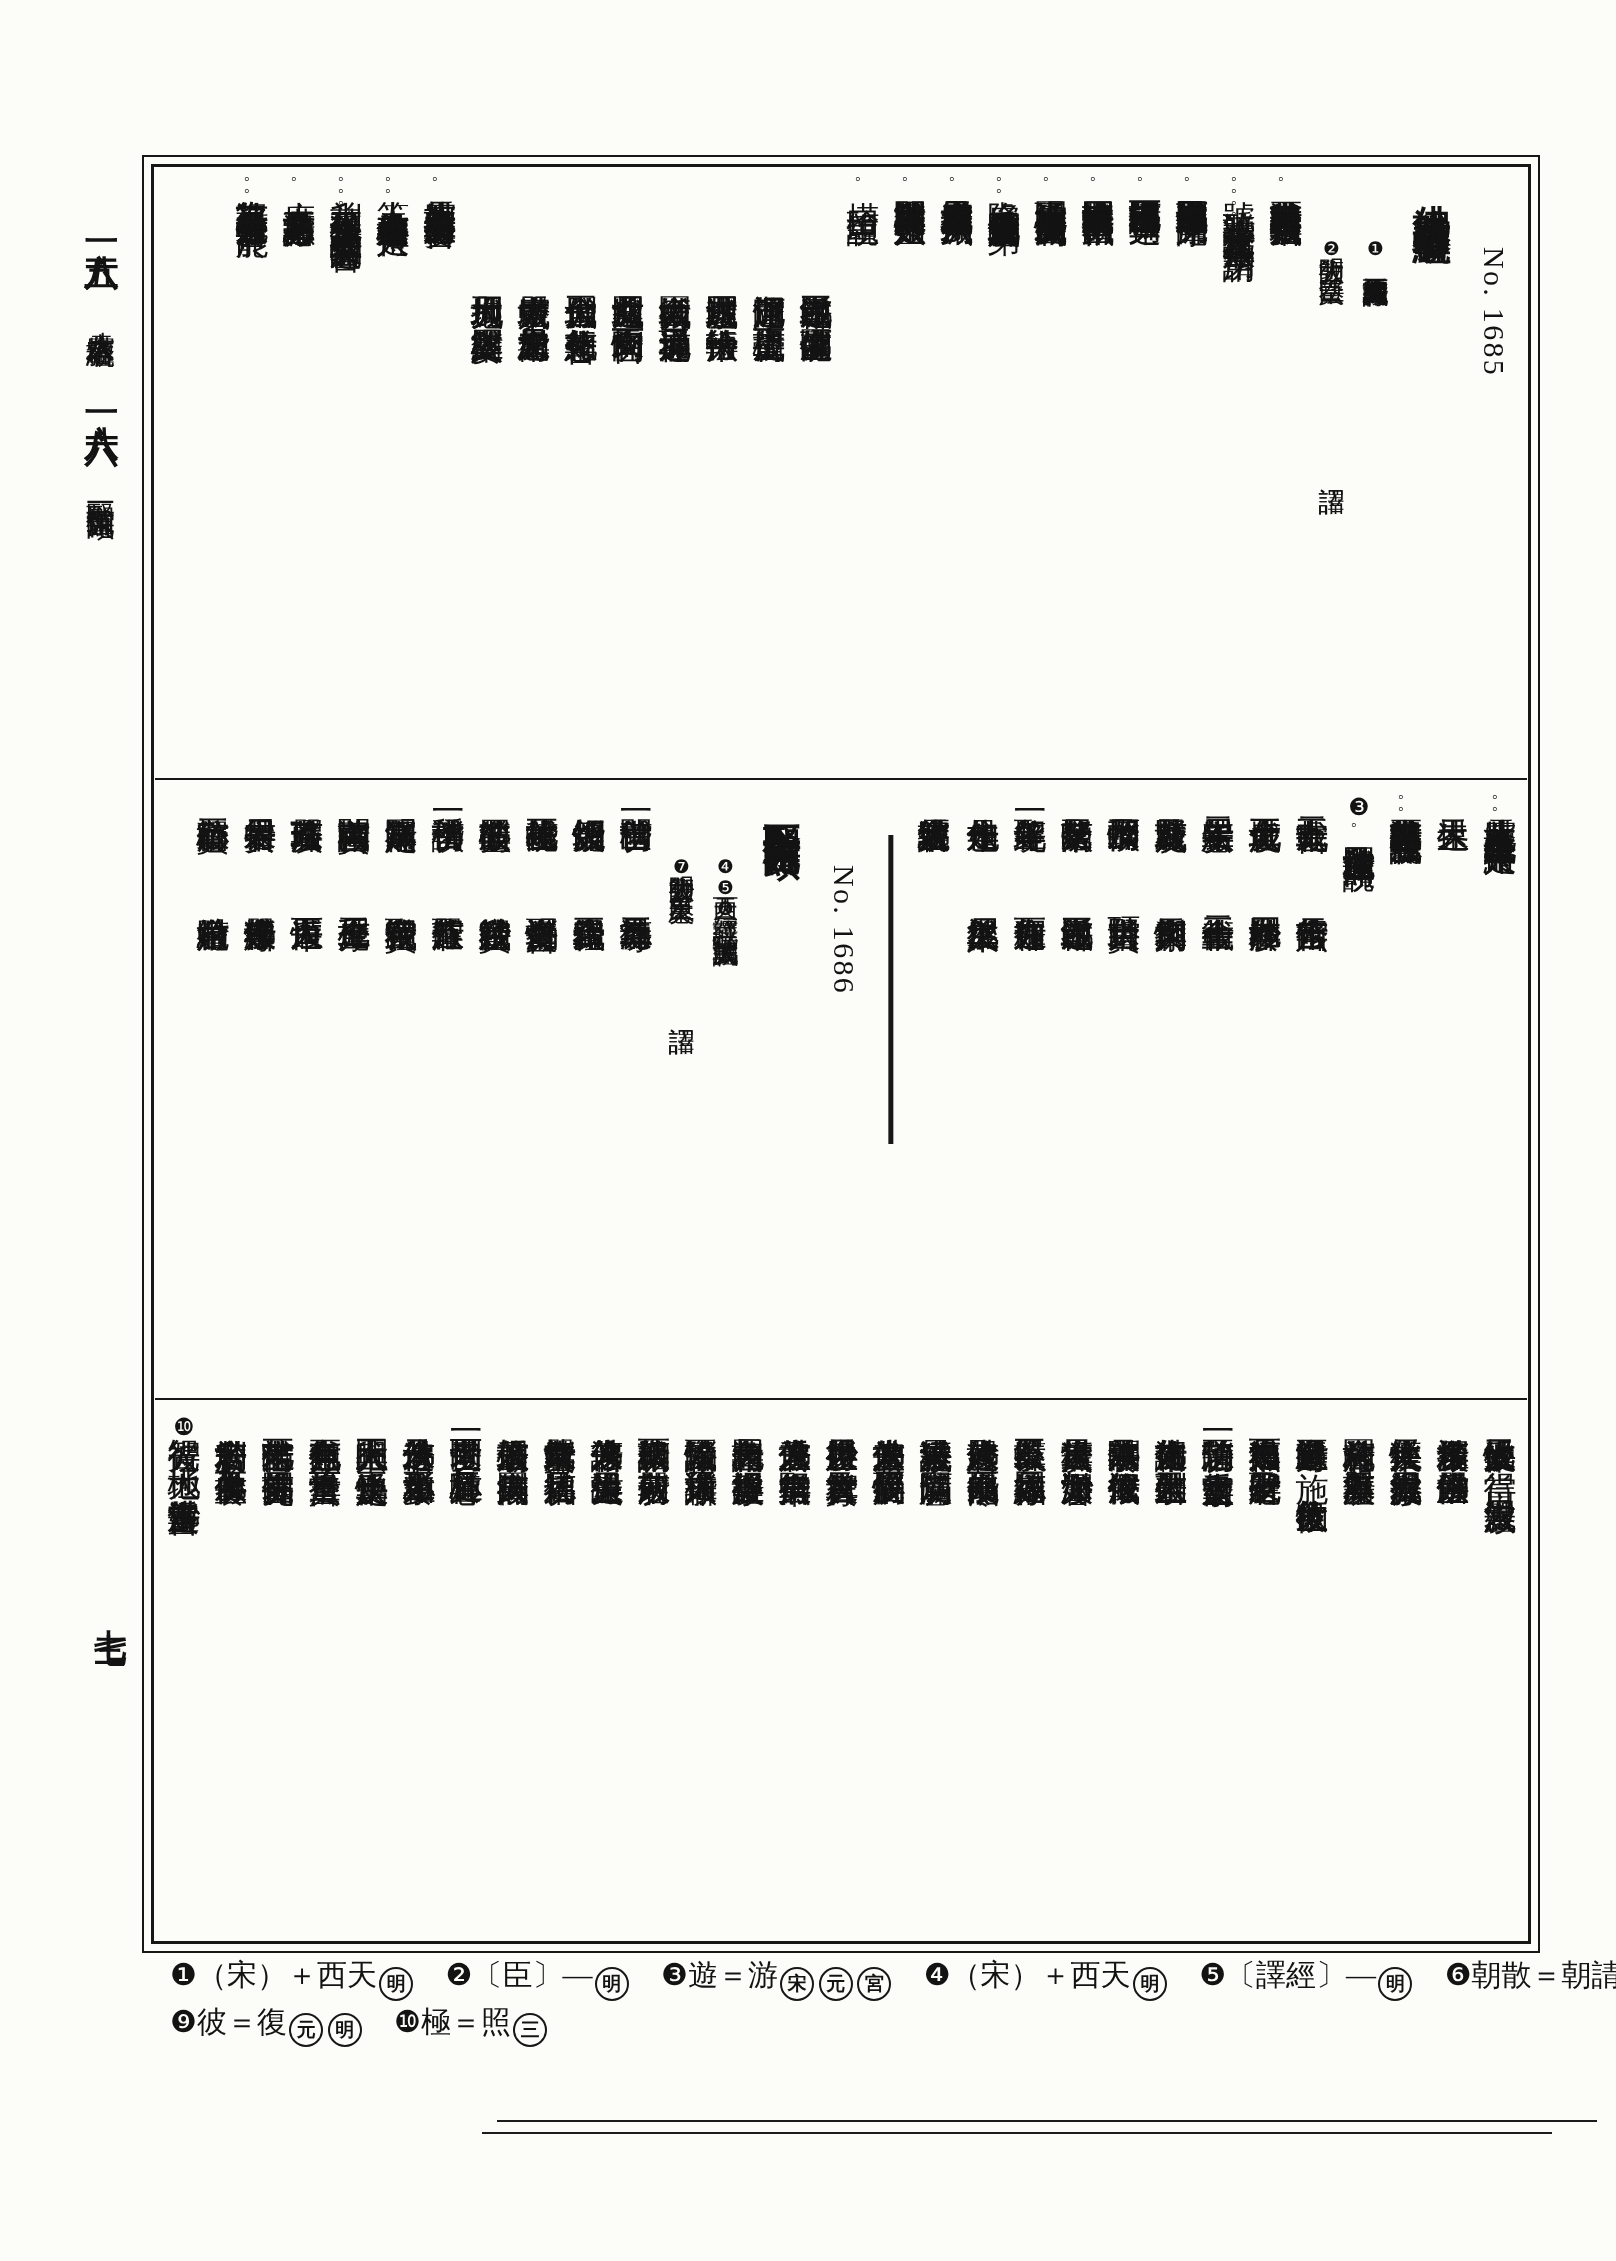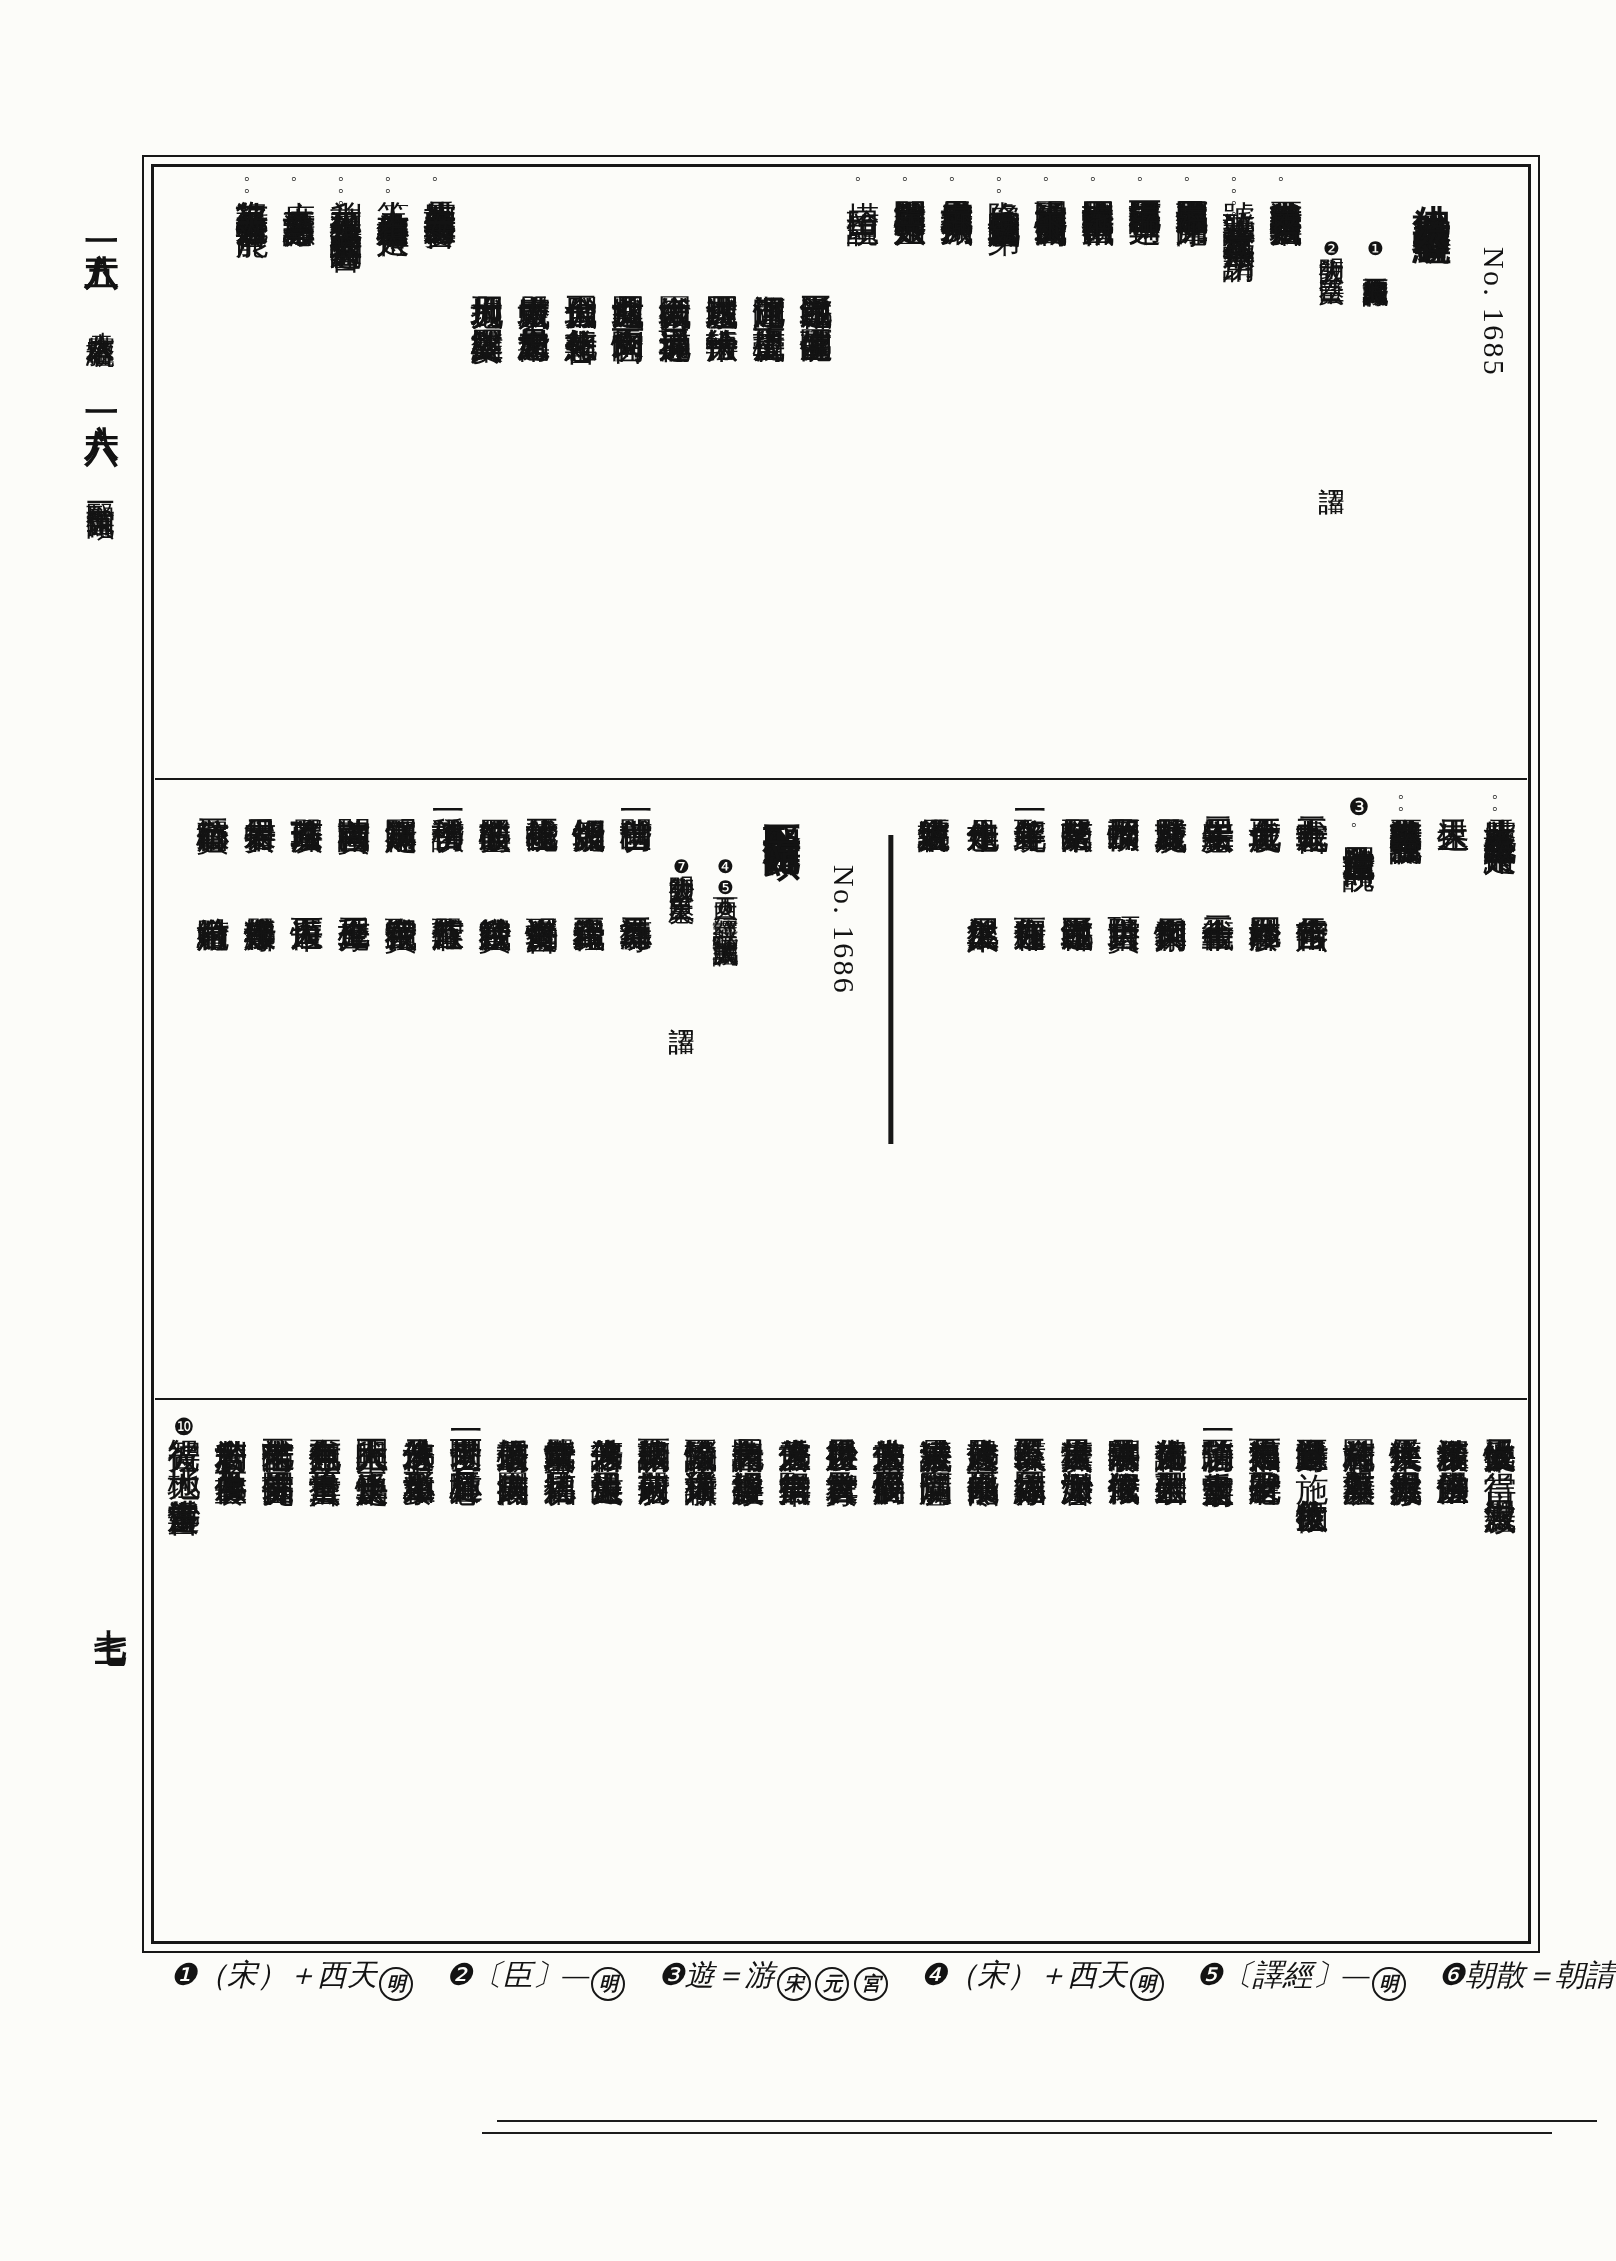--- a/index.html
+++ b/index.html
@@ -42,21 +42,21 @@
   .margin-col span + span{margin-inline-start:41px;}
   .mnum{font-weight:bold;font-size:34px;letter-spacing:3px;}
   .mtitle{font-size:29px;letter-spacing:1.5px;}
   .page-num{
     position:absolute;left:89px;top:1604px;
     writing-mode:vertical-rl;text-orientation:upright;
     font-size:32px;font-weight:bold;letter-spacing:4.5px;
   }
   
   .footnotes{position:absolute;left:170px;top:1954px;width:1372px;font-size:30px;line-height:41px;}
-  .fn-line{white-space:nowrap;font-style:italic;}
+  .fn-line{white-space:nowrap;}
   .circ{
     display:inline-block;width:30px;height:30px;border:2.3px solid #171717;border-radius:50%;
     font-size:19px;line-height:30px;text-align:center;vertical-align:-4.5px;margin:0 2.3px;
     font-weight:bold;
   }
   
   .scan-line{position:absolute;background:#1c1c1c;height:2.3px;}
   .scan-line.s1{left:497px;top:2120px;width:1100px;}
   .scan-line.s2{left:482px;top:2132px;width:1070px;}
 </style>
@@ -163,19 +163,20 @@
         <div class="col verse">不唯天上與人間　決定爲王受快樂</div>
         <div class="col verse">有色無色生亦爾　富貴無邊不可量</div>
         <div class="col verse">當離生老病死苦　究竟菩提佛果圓</div>
         <div class="col verse">若於塔廟安舍利　及畫佛像而供養</div>
         <div class="col verse">得彼智光<span class="mk">❿</span>極大地　善逝淨妙佛富貴</div>
       </div>
   </div>
 
   <div class="footnotes">
     <div class="fn-line"><span>❶（宋）＋西天</span><span class="circ">明</span><span>　❷〔臣〕—</span><span class="circ">明</span><span>　❸遊＝游</span><span class="circ">宋</span><span class="circ">元</span><span class="circ">宮</span><span>　❹（宋）＋西天</span><span class="circ">明</span><span>　❺〔譯經〕—</span><span class="circ">明</span><span>　❻朝散＝朝請</span></div>
+    <div class="fn-line"><span>❾彼＝復</span><span class="circ">元</span><span class="circ">明</span><span>　❿極＝照</span><span class="circ">三</span></div>
   </div>
 
   <div class="scan-line s1"></div>
   <div class="scan-line s2"></div>
 
 </div>
 
 
 </body></html>

